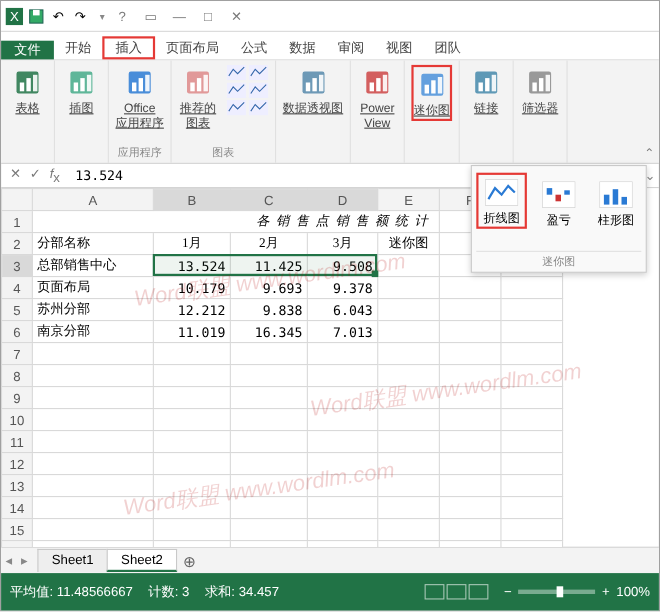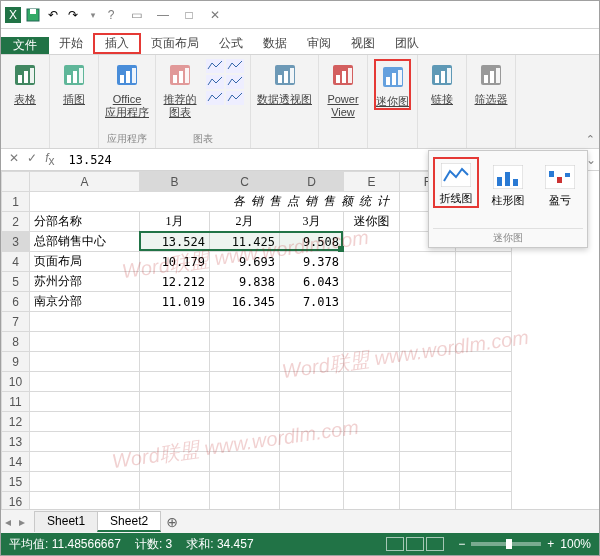--- a/index.html
+++ b/index.html
@@ -51,21 +51,21 @@
 .cell-num { text-align:right; font-family:Consolas,monospace; }
 .cell-center { text-align:center; font-family:"SimSun",serif; }
 .selection { position:absolute; border:2px solid #217346; background:rgba(33,115,70,0.08); pointer-events:none; }
 .selection .handle { position:absolute; right:-3px; bottom:-3px; width:6px; height:6px; background:#217346; }
 .watermark { position:absolute; color:rgba(180,0,0,0.18); font-size:20px; font-style:italic; pointer-events:none; transform:rotate(-8deg); }
 .sheettabs { height:24px; display:flex; align-items:center; border-top:1px solid #d4d4d4; background:#f3f3f3; }
 .sheettabs .nav { padding:0 4px; color:#888; }
 .stab { padding:2px 12px; border:1px solid #c9c9c9; border-bottom:none; background:#eee; margin-left:-1px; cursor:pointer; }
 .stab.active { background:#fff; border-bottom:2px solid #217346; }
 .stab-add { width:22px; text-align:center; color:#666; cursor:pointer; font-size:14px; }
-.statusbar { height:22px; background:#217346; color:#fff; display:flex; align-items:center; padding:0 8px; gap:14px; font-size:11px; }
+.statusbar { height:34px; background:#217346; color:#fff; display:flex; align-items:center; padding:0 8px; gap:14px; font-size:11px; }
 .statusbar .spacer { flex:1; }
 .viewbtns { display:flex; gap:2px; }
 .viewbtns span { width:18px; height:14px; border:1px solid rgba(255,255,255,0.6); display:inline-block; }
 .zoom { display:flex; align-items:center; gap:6px; }
 .zoom .slider { width:70px; height:4px; background:rgba(255,255,255,0.4); position:relative; }
 .zoom .slider .thumb { position:absolute; left:50%; top:-3px; width:6px; height:10px; background:#fff; }
 svg { display:block; }
 </style>
 </head>
 <body>
@@ -307,37 +307,37 @@
               <rect width="30" height="24" fill="#fff" stroke="#ccc"></rect>
               <polyline points="3,18 9,8 15,14 21,6 27,12" stroke="#2a7ad4" fill="none" stroke-width="2"></polyline>
             </svg>
           </div>
           <div class="lbl">折线图</div>
         </div>
         <div class="pbtn">
           <div class="ic">
             <svg width="30" height="24">
               <rect width="30" height="24" fill="#fff" stroke="#ccc"></rect>
+              <rect x="4" y="6" width="5" height="6" fill="#2a7ad4"></rect>
+              <rect x="12" y="12" width="5" height="6" fill="#c33"></rect>
+              <rect x="20" y="8" width="5" height="4" fill="#2a7ad4"></rect>
+            </svg>
+          </div>
+          <div class="lbl">盈亏</div>
+        </div>
+        <div class="pbtn">
+          <div class="ic">
+            <svg width="30" height="24">
+              <rect width="30" height="24" fill="#fff" stroke="#ccc"></rect>
               <rect x="4" y="12" width="5" height="9" fill="#2a7ad4"></rect>
               <rect x="12" y="7" width="5" height="14" fill="#2a7ad4"></rect>
               <rect x="20" y="14" width="5" height="7" fill="#2a7ad4"></rect>
             </svg>
           </div>
           <div class="lbl">柱形图</div>
-        </div>
-        <div class="pbtn">
-          <div class="ic">
-            <svg width="30" height="24">
-              <rect width="30" height="24" fill="#fff" stroke="#ccc"></rect>
-              <rect x="4" y="6" width="5" height="6" fill="#2a7ad4"></rect>
-              <rect x="12" y="12" width="5" height="6" fill="#c33"></rect>
-              <rect x="20" y="8" width="5" height="4" fill="#2a7ad4"></rect>
-            </svg>
-          </div>
-          <div class="lbl">盈亏</div>
         </div>
       </div>
     <div class="ptitle">迷你图</div>
   </div>
 
   <div class="namebox-row">
     <div class="fxicons">
       <span>✕</span>
       <span>✓</span>
       <span><i>f</i><sub>x</sub></span>

